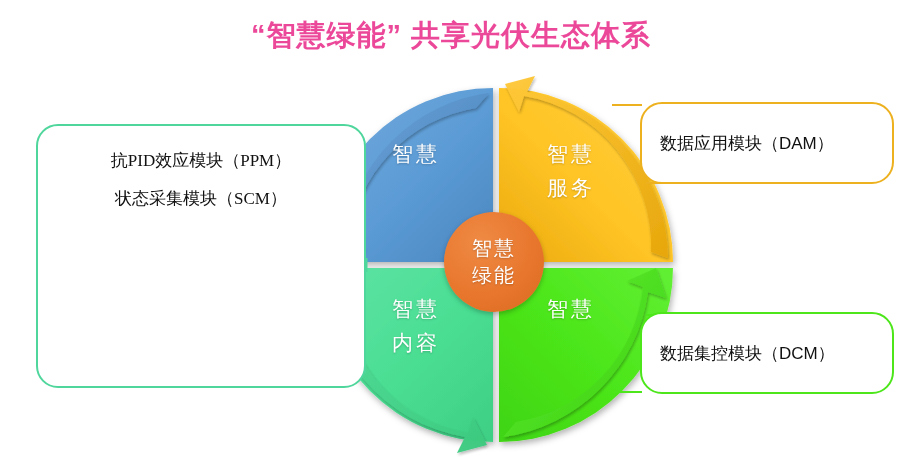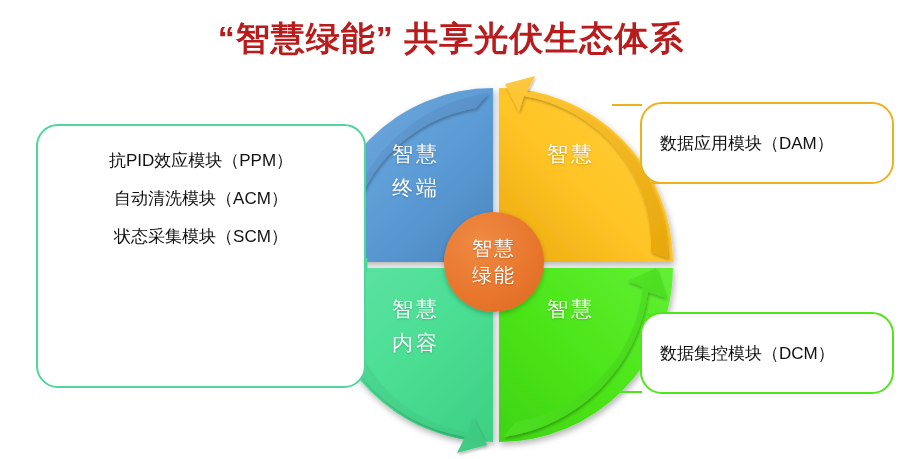--- a/index.html
+++ b/index.html
@@ -10,23 +10,23 @@
     overflow:hidden;
     position:relative;
   }
   #stage{position:absolute;left:0;top:0;width:902px;height:459px;}
 
   
   .title{
     position:absolute;
     left:0;top:16px;width:902px;
     text-align:center;
-    font-size:34px;
+    font-size:29px;
     font-weight:700;
-    color:#b91c1c;
+    color:#ec4899;
     letter-spacing:1px;
     white-space:nowrap;
   }
 
   
   svg.diagram{position:absolute;left:0;top:0;width:902px;height:459px;}
 
   
   .panel{
     position:absolute;
@@ -45,21 +45,21 @@
     padding:0 18px;
     box-sizing:border-box;
   }
   .panel-left .row{
     font-size:17px;
     color:#111111;
     line-height:38px;
     height:38px;
     white-space:nowrap;
     text-align:center;
-    font-family:Liberation Sans, sans-serif;
+    font-family:Liberation Serif, serif;
   }
 
   
   .panel-right{
     width:254px;height:82px;
     display:flex;align-items:center;
     box-sizing:border-box;
   }
   .panel-dam{
     left:640px;top:102px;
@@ -238,25 +238,25 @@
       <line x1="612" y1="105" x2="642" y2="105" stroke="#edb11f" stroke-width="2"></line>
       <line x1="646" y1="183" x2="676" y2="183" stroke="#edb11f" stroke-width="2"></line>
 
       <line x1="646" y1="315" x2="676" y2="315" stroke="#4ce61a" stroke-width="2"></line>
       <line x1="612" y1="392" x2="642" y2="392" stroke="#4ce61a" stroke-width="2"></line>
     </g>
   </svg>
 
   <div class="qlabel" style="left:356px;top:137px;width:120px;">
     <span>智慧</span>
-    <span>终端</span>
   </div>
 
   <div class="qlabel" style="left:511px;top:137px;width:120px;">
     <span>智慧</span>
+    <span>服务</span>
   </div>
 
   <div class="qlabel" style="left:356px;top:292px;width:120px;">
     <span>智慧</span>
     <span>内容</span>
   </div>
 
   <div class="qlabel" style="left:511px;top:292px;width:120px;">
     <span>智慧</span>
   </div>
@@ -264,21 +264,20 @@
   <div class="hub">
     <div class="htext">
       <span>智慧</span>
       <span>绿能</span>
     </div>
   </div>
 
   <div class="panel panel-left">
     <div class="rows">
       <div class="row">抗PID效应模块（PPM）</div>
-      <div class="row">自动清洗模块（ACM）</div>
       <div class="row">状态采集模块（SCM）</div>
     </div>
   </div>
 
   <div class="panel panel-right panel-dam">
     <div class="ptext">数据应用模块（DAM）</div>
   </div>
 
   <div class="panel panel-right panel-dcm">
     <div class="ptext">数据集控模块（DCM）</div>

